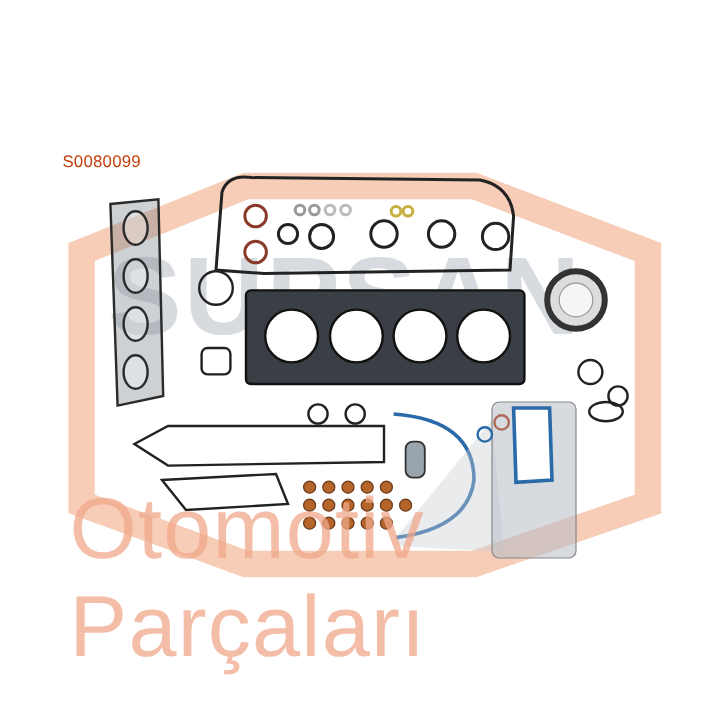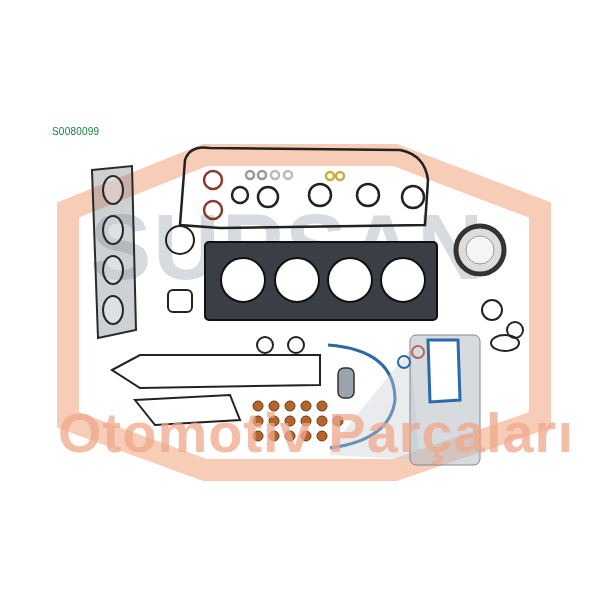--- a/index.html
+++ b/index.html
@@ -1,20 +1,20 @@
 <!DOCTYPE html>
 <html><head>
   <meta charset="utf-8">
   <style>
     html, body { margin: 0; padding: 0; background: #ffffff; }
     body { width: 600px; height: 600px; position: relative; overflow: hidden; font-family: "Liberation Sans", sans-serif; }
-    .code { position: absolute; left: 52px; top: 126px; font-size: 10px; color: #15803d; letter-spacing: 0.2px; }
+    .code { position: absolute; left: 52px; top: 126px; font-size: 14px; color: #c2410c; letter-spacing: 0.2px; }
     .stage { position: absolute; left: 0; top: 0; width: 600px; height: 600px; }
     .wm-brand { position: absolute; left: 90px; top: 195px; font-size: 92px; font-weight: bold; color: #b8bec6; opacity: 0.55; letter-spacing: 2px; }
-    .wm-tag { position: absolute; left: 58px; top: 400px; font-size: 56px; font-weight: bold; color: #f0a88a; opacity: 0.75; letter-spacing: 1px; }
+    .wm-tag { position: absolute; left: 58px; top: 400px; font-size: 72px; font-weight: normal; color: #f0a88a; opacity: 0.75; letter-spacing: 1px; }
   </style>
 </head>
 <body>
 
 <div class="stage">
 
   <svg width="600" height="600" style="position:absolute;left:0;top:0">
     <polygon points="68,210 205,155 395,155 540,210 540,420 395,470 205,470 68,420" fill="none" stroke="#f4b89a" stroke-width="22" opacity="0.7"></polygon>
   </svg>
 

